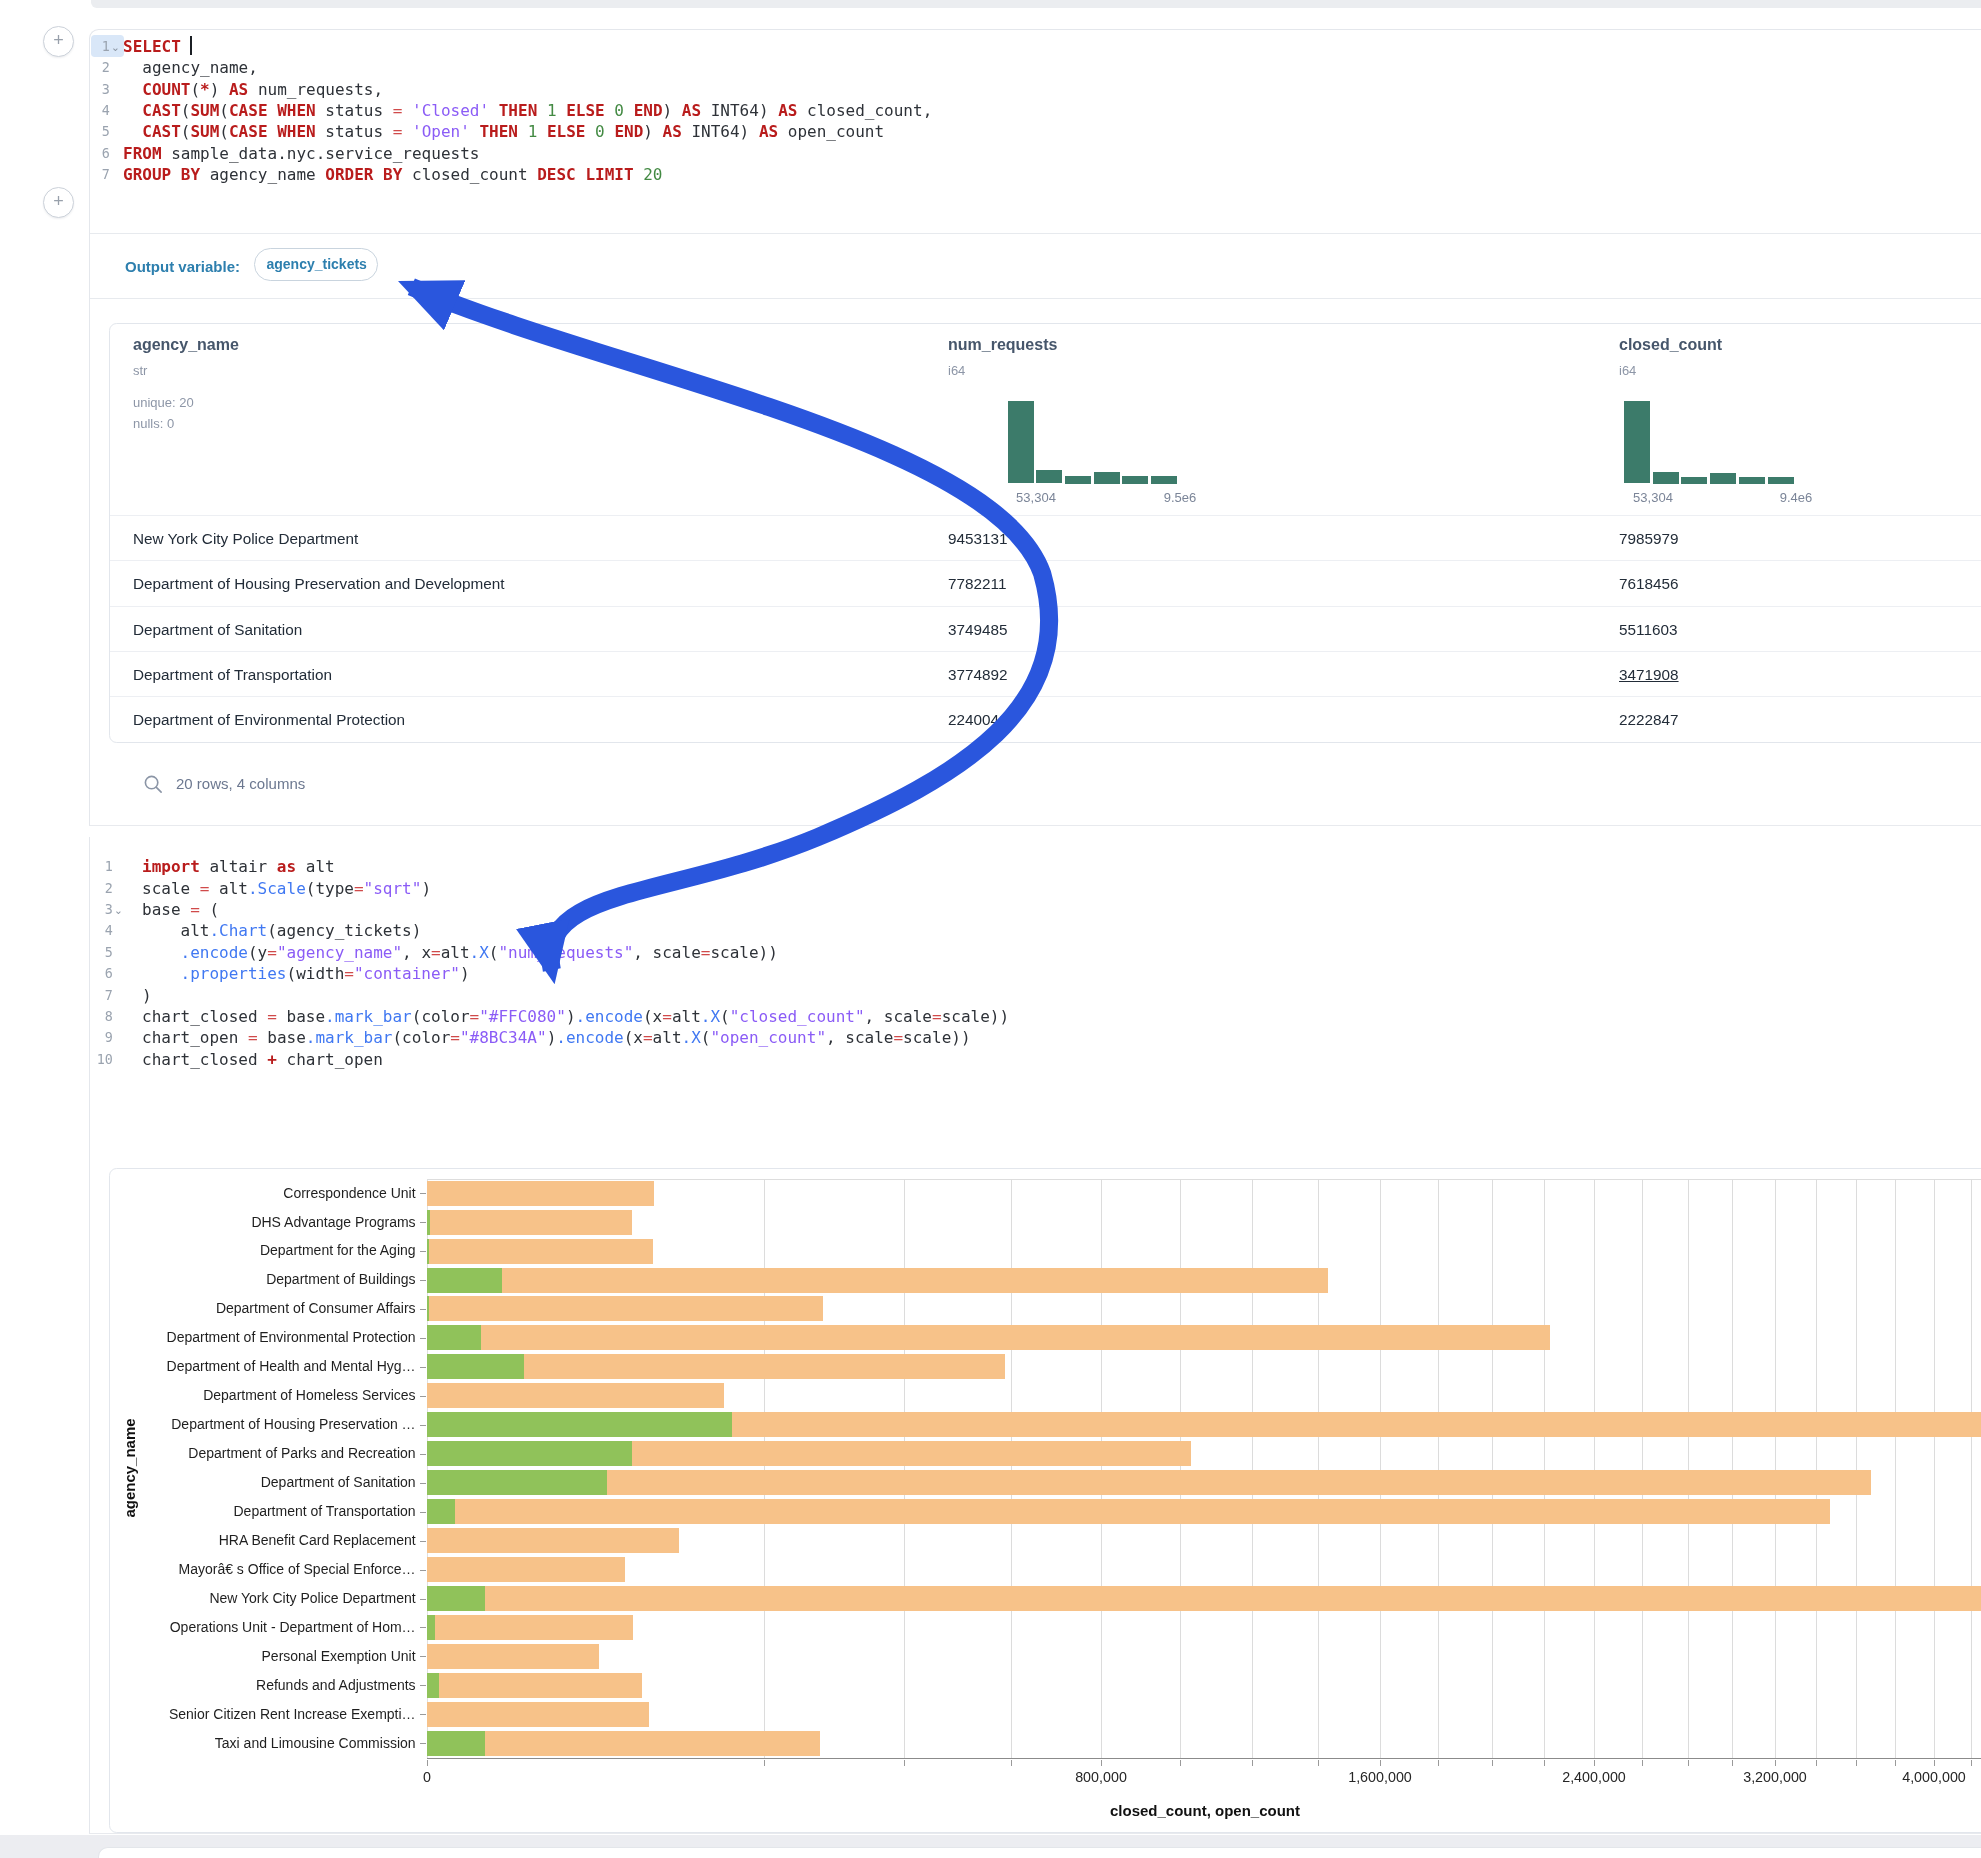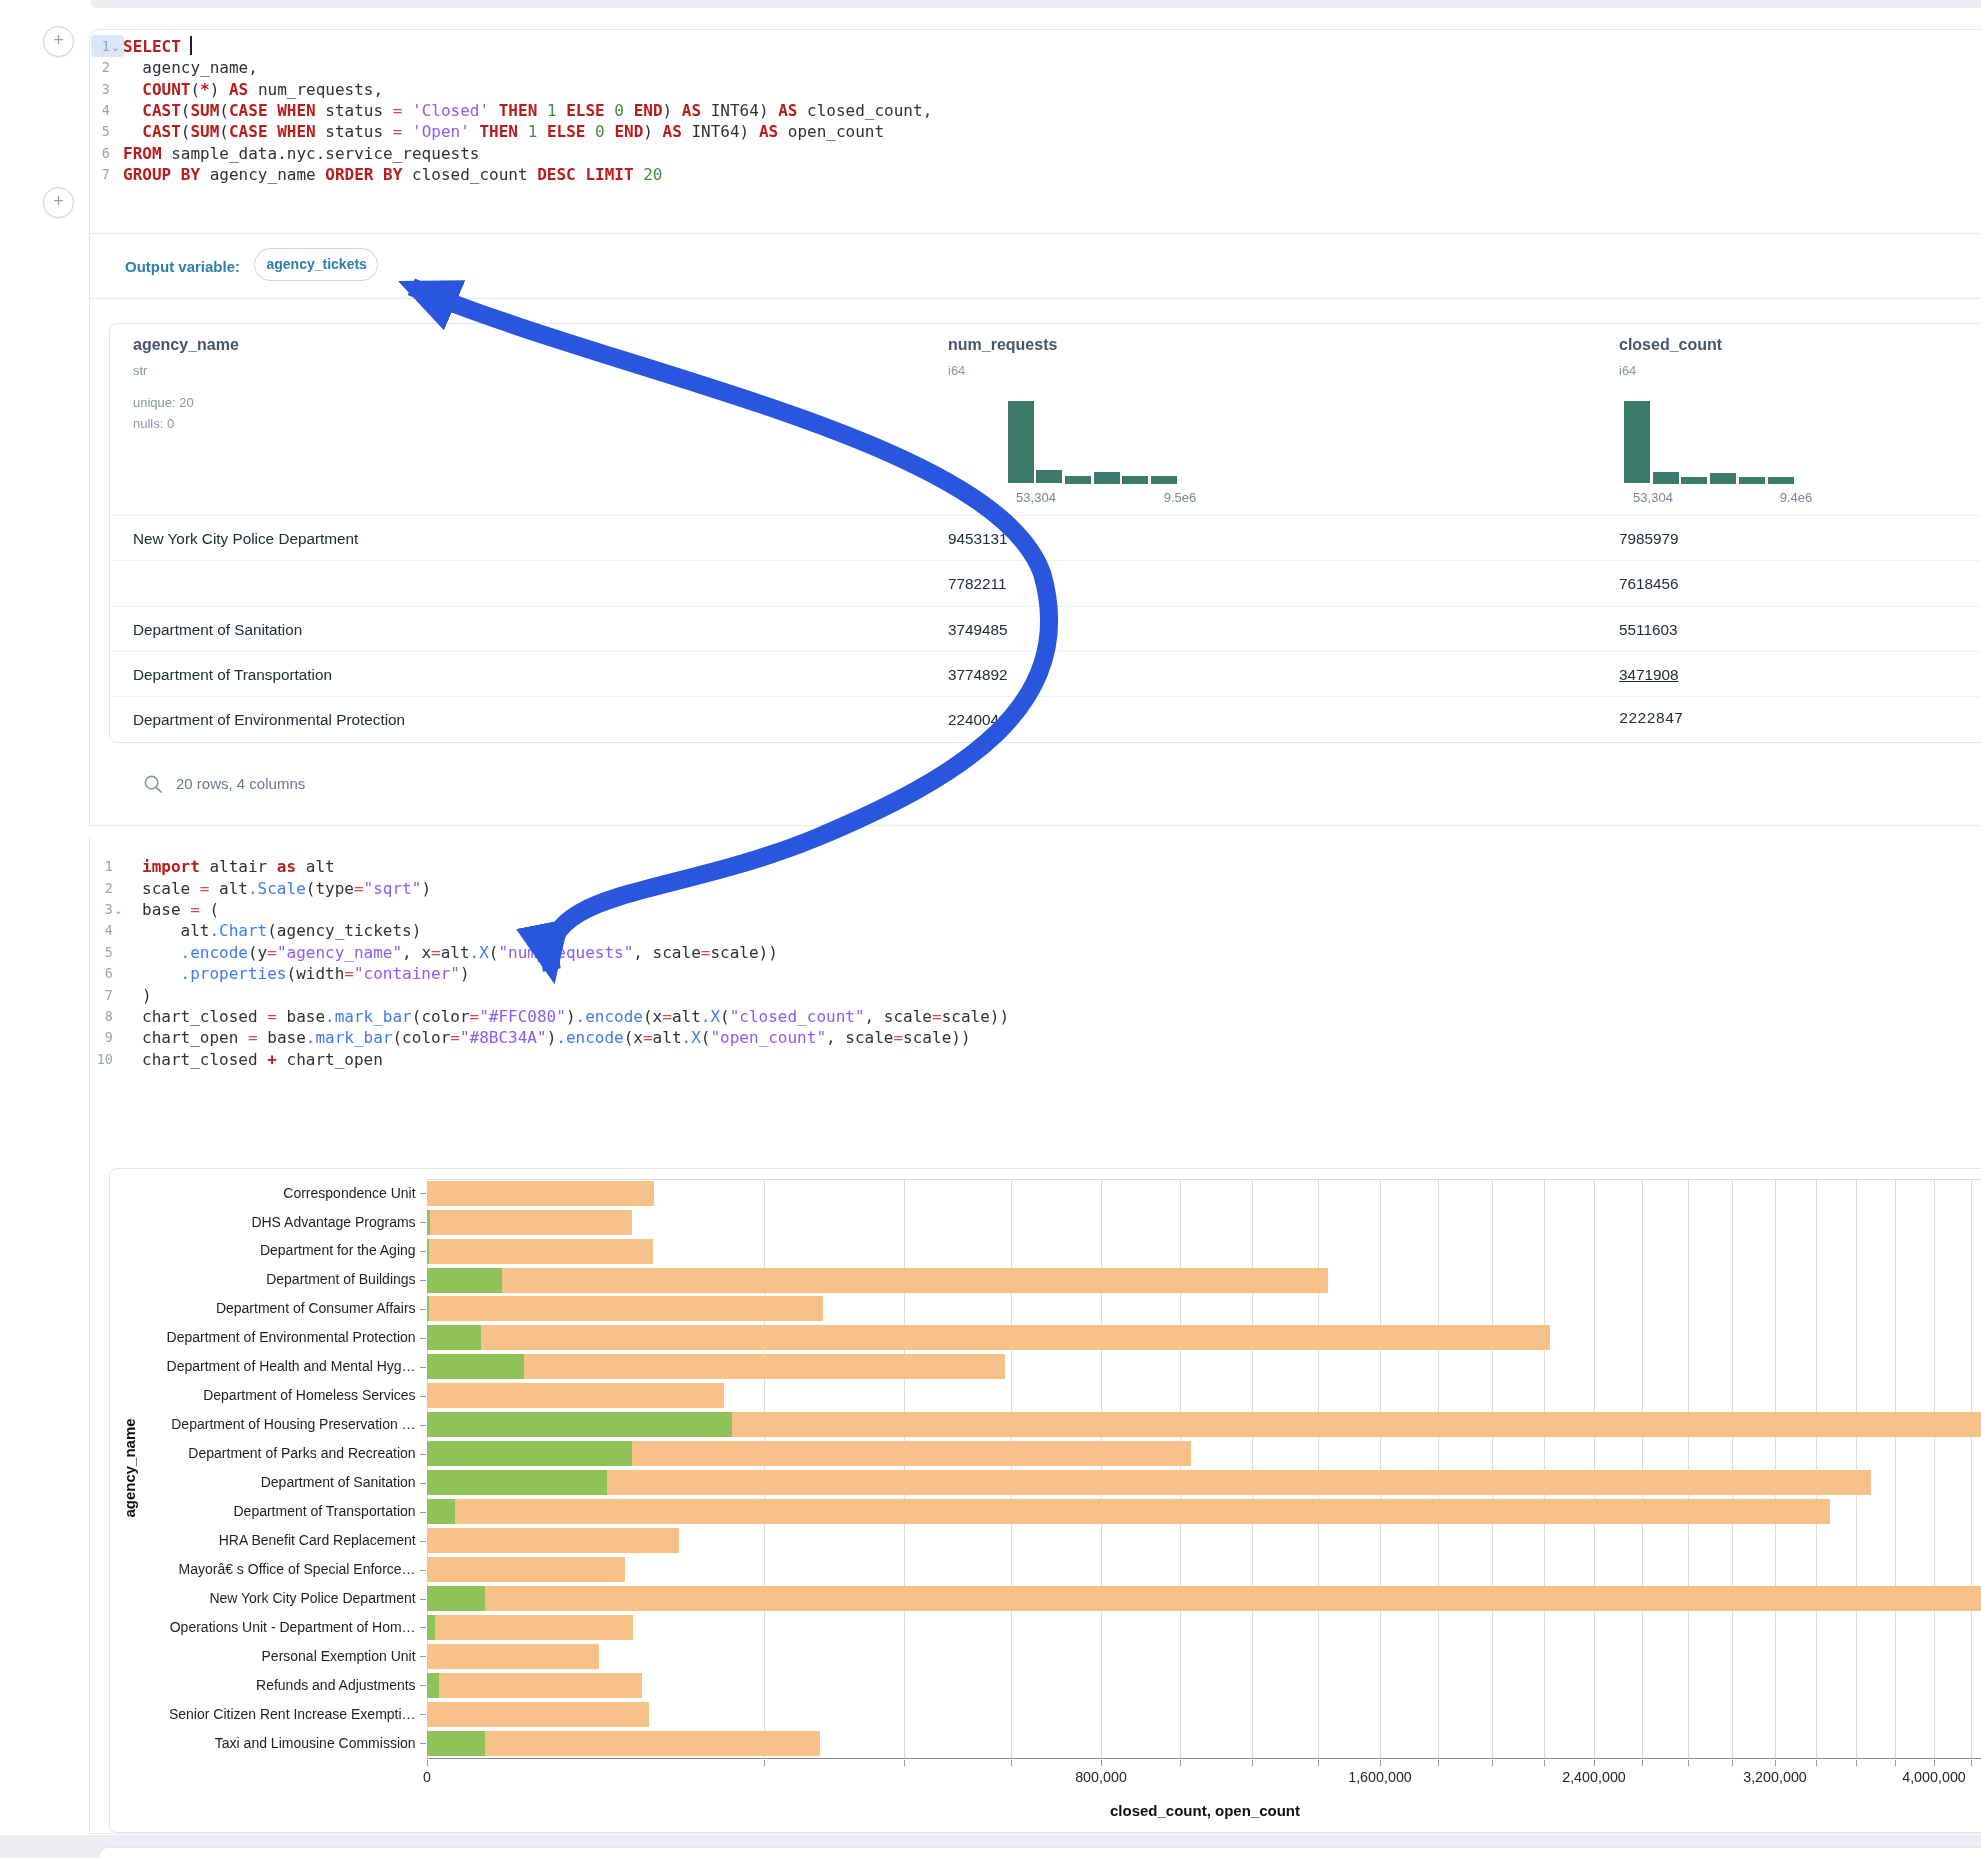--- a/index.html
+++ b/index.html
@@ -116,37 +116,38 @@
         <div class="hist-bar" style="left: 1629px; top: 153px; width: 26px; height: 6.7px;"></div>
         <div class="hist-bar" style="left: 1658px; top: 153px; width: 26px; height: 6.7px;"></div>
         <div class="hist-label" style="left: 1543px; top: 166px;">53,304</div>
         <div class="hist-label" style="left: 1686px; top: 166px;">9.4e6</div>
         <div class="trow" style="left: 0px; top: 191px; width: 1878px; height: 45px;">
           <div class="tcell" style="left: 23px; top: 0px; line-height: 45px;">New York City Police Department</div>
           <div class="tcell" style="left: 838px; top: 0px; line-height: 45px;">9453131</div>
           <div class="tcell" style="left: 1509px; top: 0px; line-height: 45px;">7985979</div>
         </div>
         <div class="trow" style="left: 0px; top: 236px; width: 1878px; height: 45px;">
+          <div class="tcell" style="left: 23px; top: 0px; line-height: 45px;">Department of Housing Preservation and Development</div>
           <div class="tcell" style="left: 838px; top: 0px; line-height: 45px;">7782211</div>
           <div class="tcell" style="left: 1509px; top: 0px; line-height: 45px;">7618456</div>
         </div>
         <div class="trow" style="left: 0px; top: 282px; width: 1878px; height: 45px;">
           <div class="tcell" style="left: 23px; top: 0px; line-height: 45px;">Department of Sanitation</div>
           <div class="tcell" style="left: 838px; top: 0px; line-height: 45px;">3749485</div>
           <div class="tcell" style="left: 1509px; top: 0px; line-height: 45px;">5511603</div>
         </div>
         <div class="trow" style="left: 0px; top: 327px; width: 1878px; height: 45px;">
           <div class="tcell" style="left: 23px; top: 0px; line-height: 45px;">Department of Transportation</div>
           <div class="tcell" style="left: 838px; top: 0px; line-height: 45px;">3774892</div>
           <div class="tcell" style="left: 1509px; top: 0px; line-height: 45px; text-decoration: underline;">3471908</div>
         </div>
         <div class="trow" style="left: 0px; top: 372px; width: 1878px; height: 45px;">
           <div class="tcell" style="left: 23px; top: 0px; line-height: 45px;">Department of Environmental Protection</div>
           <div class="tcell" style="left: 838px; top: 0px; line-height: 45px;">2240041</div>
-          <div class="tcell" style="left: 1509px; top: 0px; line-height: 45px; font-family: Liberation Mono, monospace;">2222847</div>
+          <div class="tcell" style="left: 1509px; top: 0px; line-height: 45px;">2222847</div>
         </div>
       </div>
 
     <div class="abs footer-icon" style="left:53px;top:744px;">
       <svg width="21" height="21" viewBox="0 0 22 22">
         <circle cx="9" cy="9" r="6.5" fill="none" stroke="#8b95a6" stroke-width="1.7"></circle>
         <line x1="14" y1="14" x2="19" y2="19" stroke="#8b95a6" stroke-width="1.7" stroke-linecap="round"></line>
       </svg>
     </div>
     <div class="abs tfooter" style="left:86px;top:745px;">20 rows, 4 columns</div>

